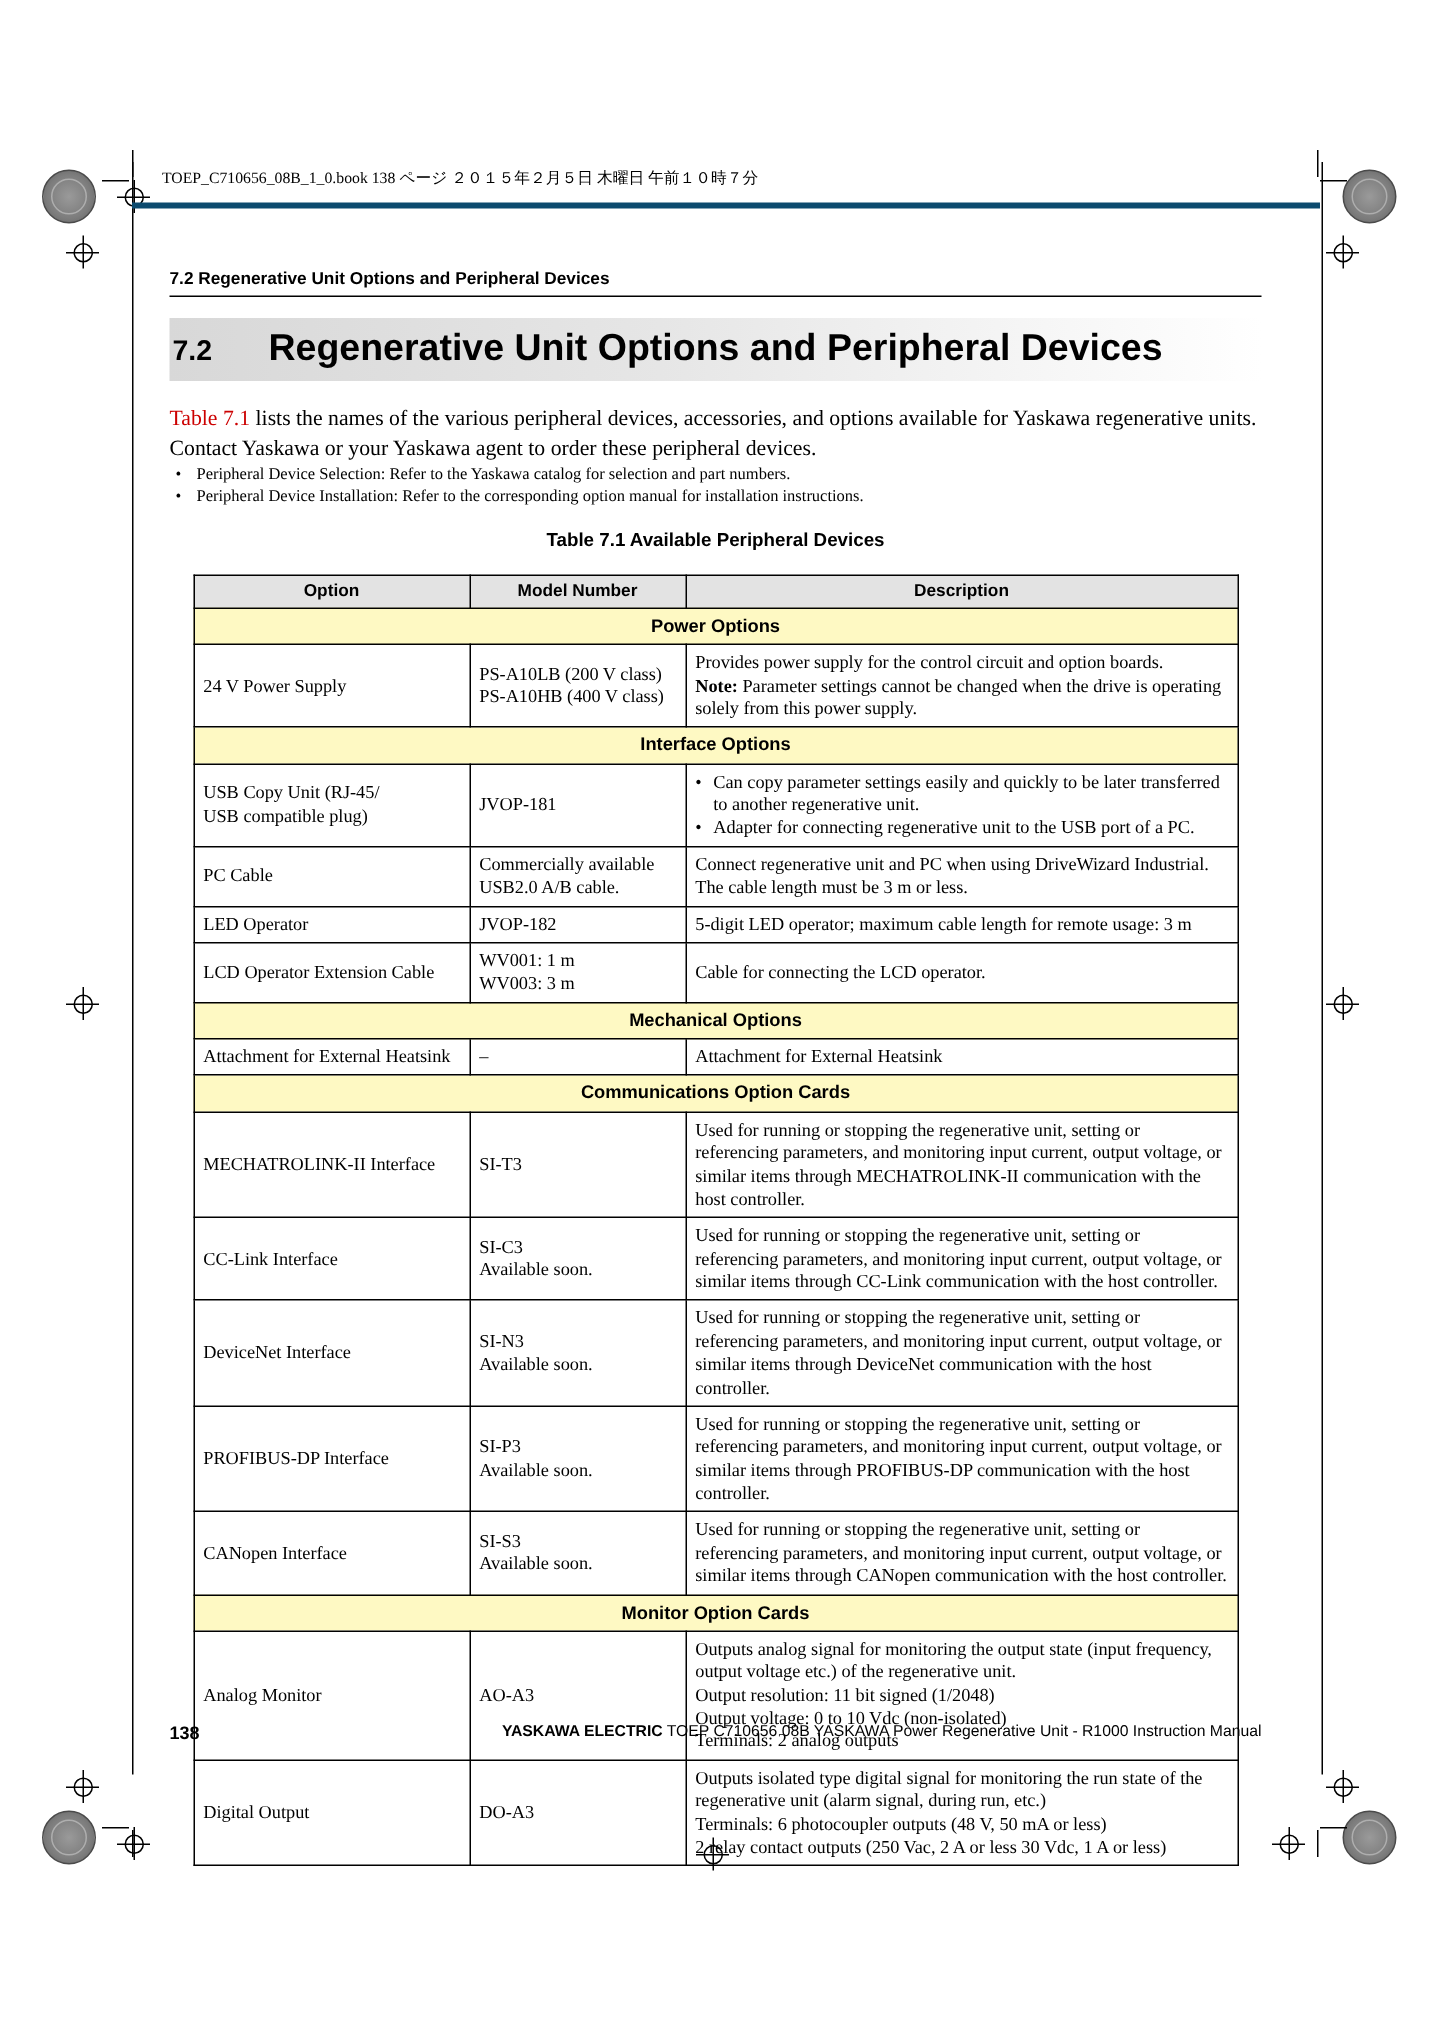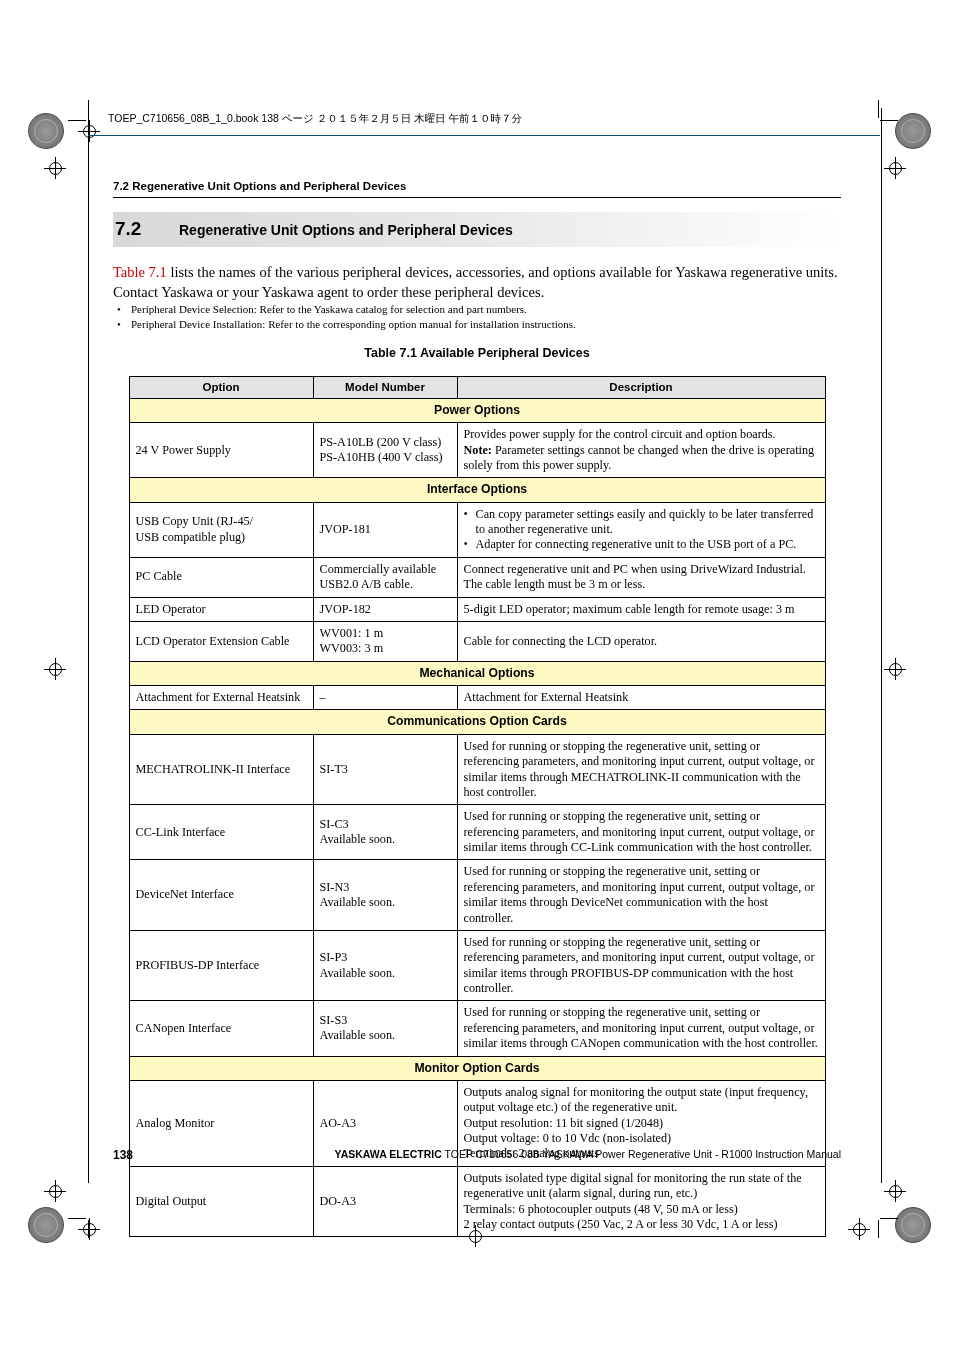--- a/index.html
+++ b/index.html
@@ -64,23 +64,23 @@
     height: 1075px;
     border-left: 1px solid #000;
     border-right: 1px solid #000;
   }
 
   .book-header {
     position: absolute;
     left: 88px;
     top: 112px;
     width: 792px;
-    border-bottom: 1px solid #0c4a6e;
+    border-bottom: 4px solid #0c4a6e;
     padding-bottom: 9px;
-    font-family: Liberation Sans, sans-serif;
+    font-family: Liberation Serif, serif;
     font-size: 10.5px;
     letter-spacing: 0px;
     color: #000;
     text-align: left;
     padding-left: 20px;
     box-sizing: border-box;
   }
 
   .content {
     position: absolute;
@@ -108,21 +108,21 @@
     display: inline-block;
     width: 64px;
     padding-left: 2px;
     font-family: "Liberation Sans", sans-serif;
     font-size: 19px;
     font-weight: bold;
     vertical-align: baseline;
   }
   .section-bar .title {
     font-family: "Liberation Sans", sans-serif;
-    font-size: 14px;
+    font-size: 25px;
     font-weight: bold;
   }
 
   .intro {
     font-size: 14.5px;
     line-height: 1.38;
     margin-bottom: 0;
   }
   .xref { color: #cc0000; }
 

